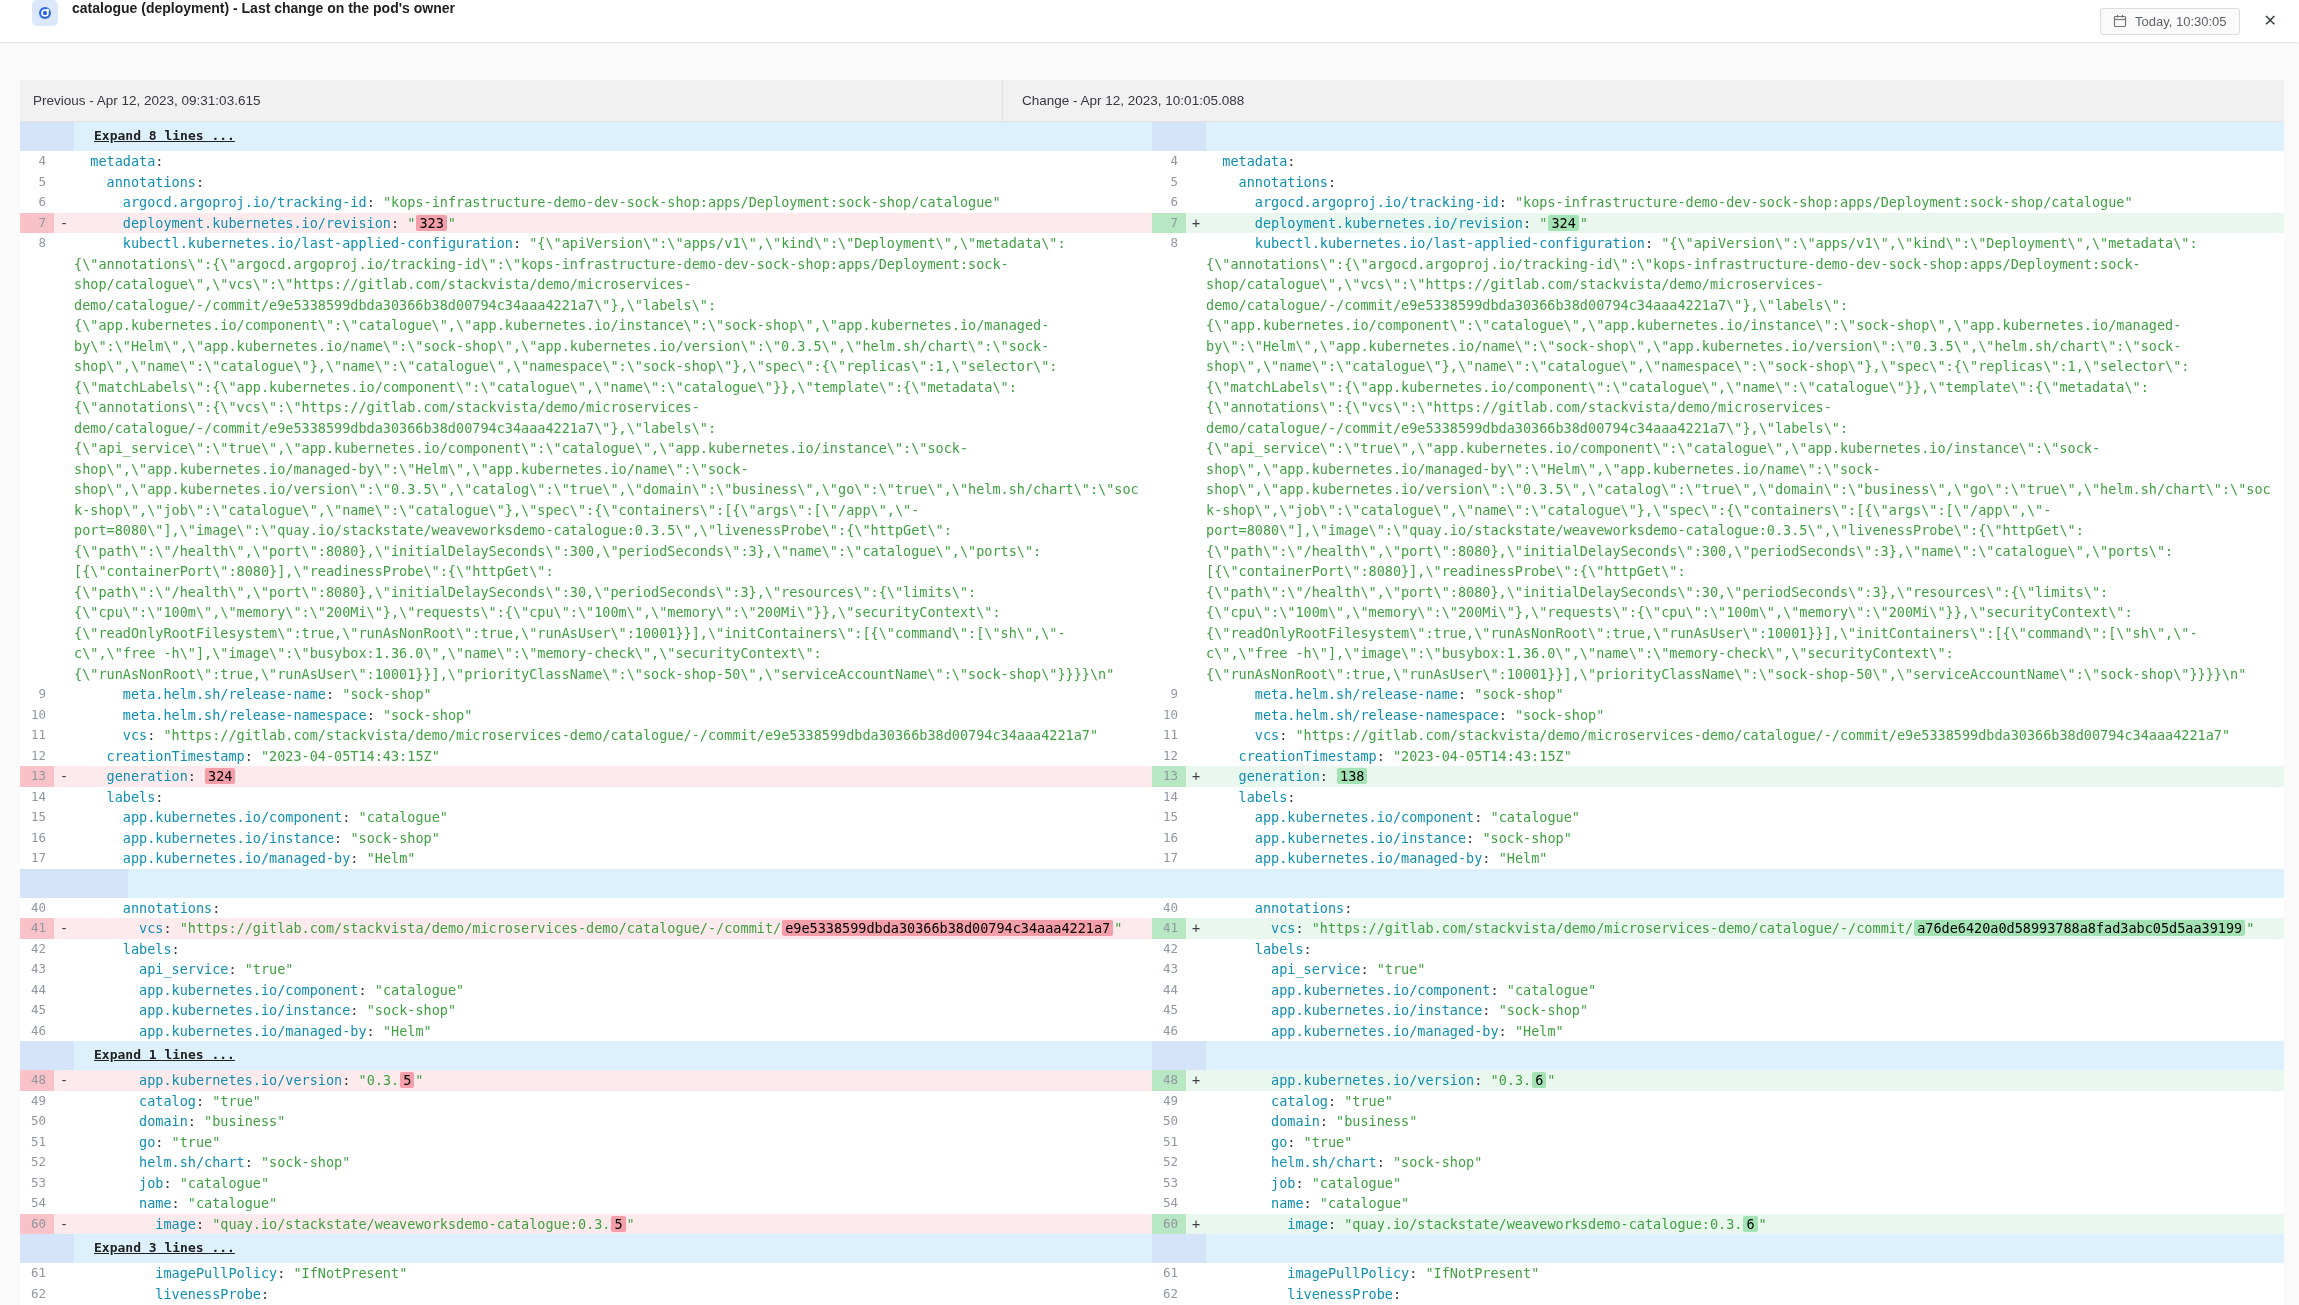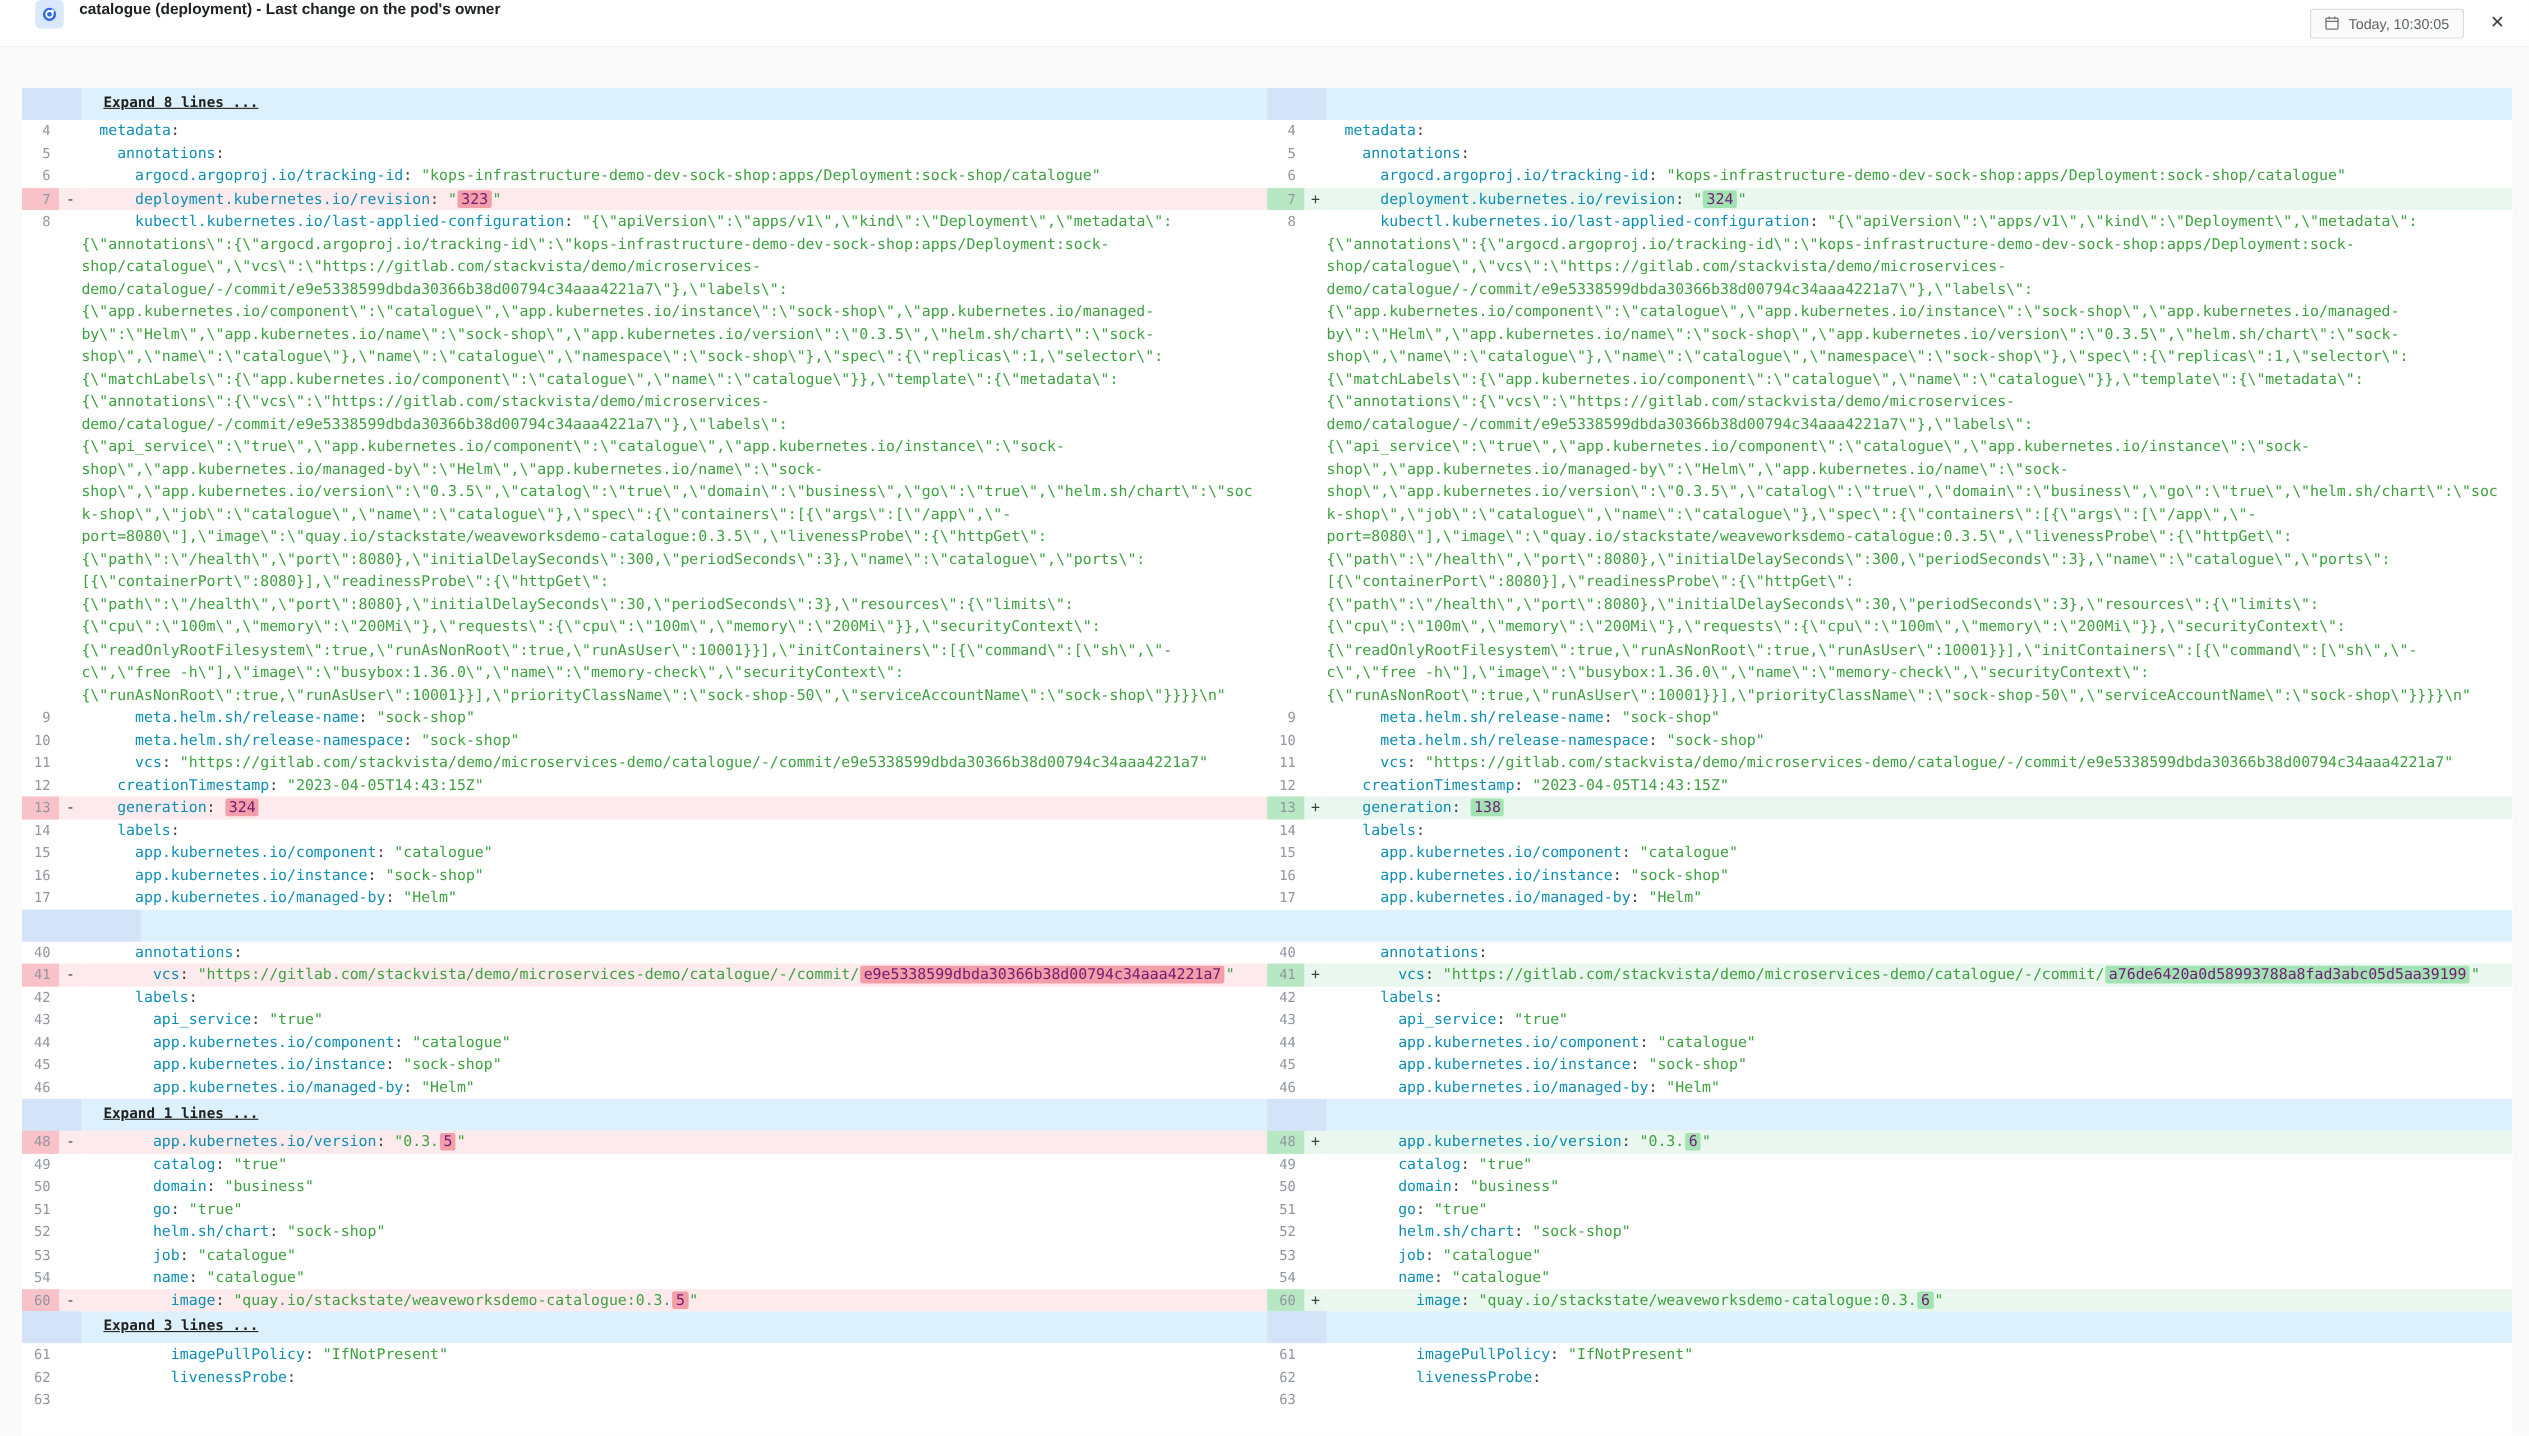--- a/index.html
+++ b/index.html
@@ -47,21 +47,21 @@
   .cell-num{width:34px;flex:none;text-align:right;padding-right:8px;color:var(--c-lno);font-size:12.5px}
   .cell-mk{width:20px;flex:none;text-align:center;color:#3c4043}
   .cell-code{flex:1 1 0;min-width:0;white-space:pre-wrap;word-break:break-word;padding-right:6px}
   .side-del .cell-code,.side-del .cell-mk{background:var(--c-del-bg)}
   .side-del .cell-num{background:var(--c-del-gutter)}
   .side-add .cell-code,.side-add .cell-mk{background:var(--c-add-bg)}
   .side-add .cell-num{background:var(--c-add-gutter)}
   .tok-k{color:var(--c-key)}
   .tok-p{color:var(--c-plain)}
   .tok-s{color:var(--c-str)}
-  .tok-xd,.tok-xa{color:#701a75;border-radius:2px;padding:0 3px;margin:0 1px}
+  .tok-xd,.tok-xa{color:#000000;border-radius:2px;padding:0 3px;margin:0 1px}
   .tok-xd{background:var(--c-del-hl)}
   .tok-xa{background:var(--c-add-hl)}
   
   .expand-row{display:flex;height:29px;background:var(--c-exp-bg);align-items:center}
   .expand-gutter{width:54px;flex:none;height:100%;background:var(--c-exp-gutter)}
   .expand-half{flex:1 1 0;min-width:0;height:100%;display:flex;align-items:center}
   .expand-link{
     font-family:"DejaVu Sans Mono",monospace;font-size:13px;font-weight:bold;color:#212121;
     text-decoration:underline;margin-left:20px;cursor:pointer;white-space:pre;
   }
@@ -88,20 +88,25 @@
           <line x1="9.5" y1="1" x2="9.5" y2="3.5"></line>
         </svg>
       </span>
       <span>Today, 10:30:05</span>
     </div>
     <div class="close-button">✕</div>
   </div>
 </div>
 
 <div class="diff-card">
+  <div class="diff-titles">
+    <div class="diff-title-left">Previous - Apr 12, 2023, 09:31:03.615</div>
+    <div class="vdiv"></div>
+    <div class="diff-title-right">Change - Apr 12, 2023, 10:01:05.088</div>
+  </div>
   <div class="diff-body">
       <div class="expand-row">
         <div class="expand-gutter"></div>
         <div class="expand-half">
           <span class="expand-link">Expand 8 lines ...</span>
         </div>
         <div class="expand-gutter"></div>
         <div class="expand-half"></div>
       </div>
       <div class="diff-row">

